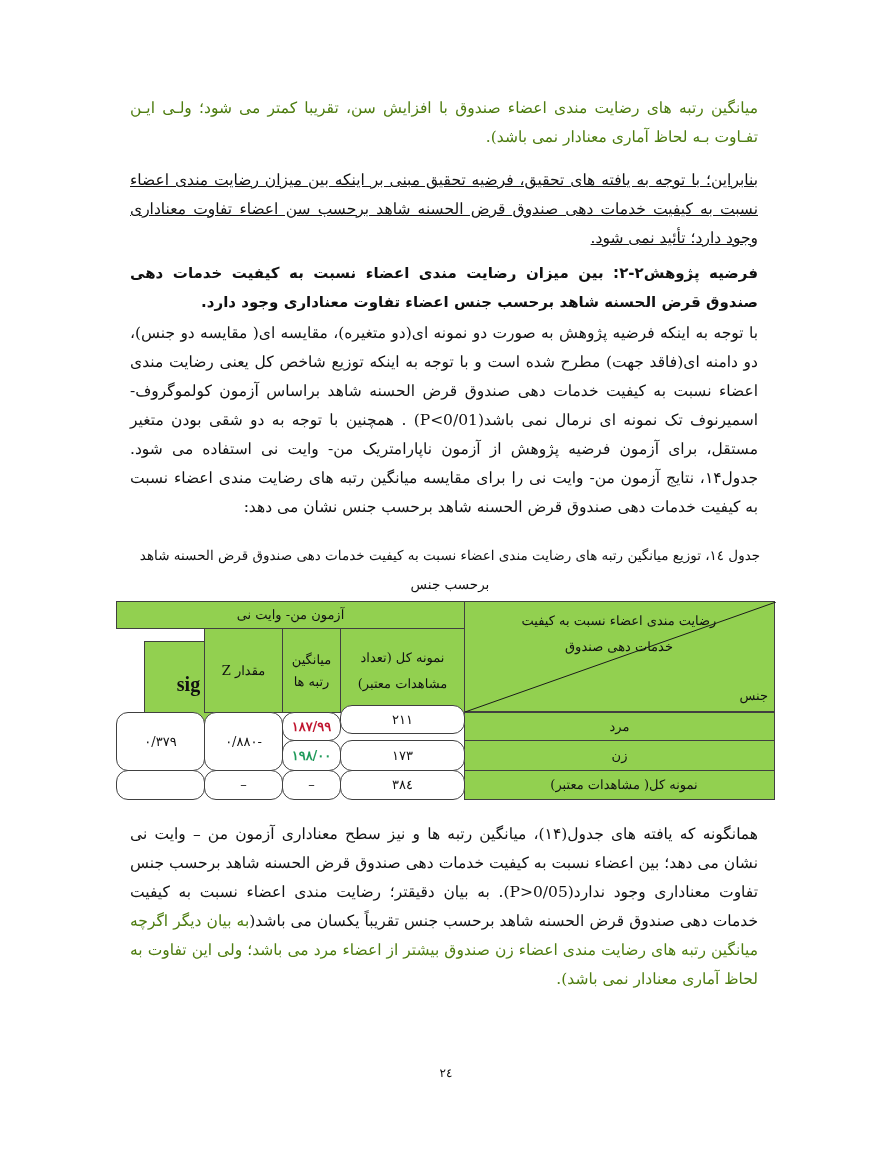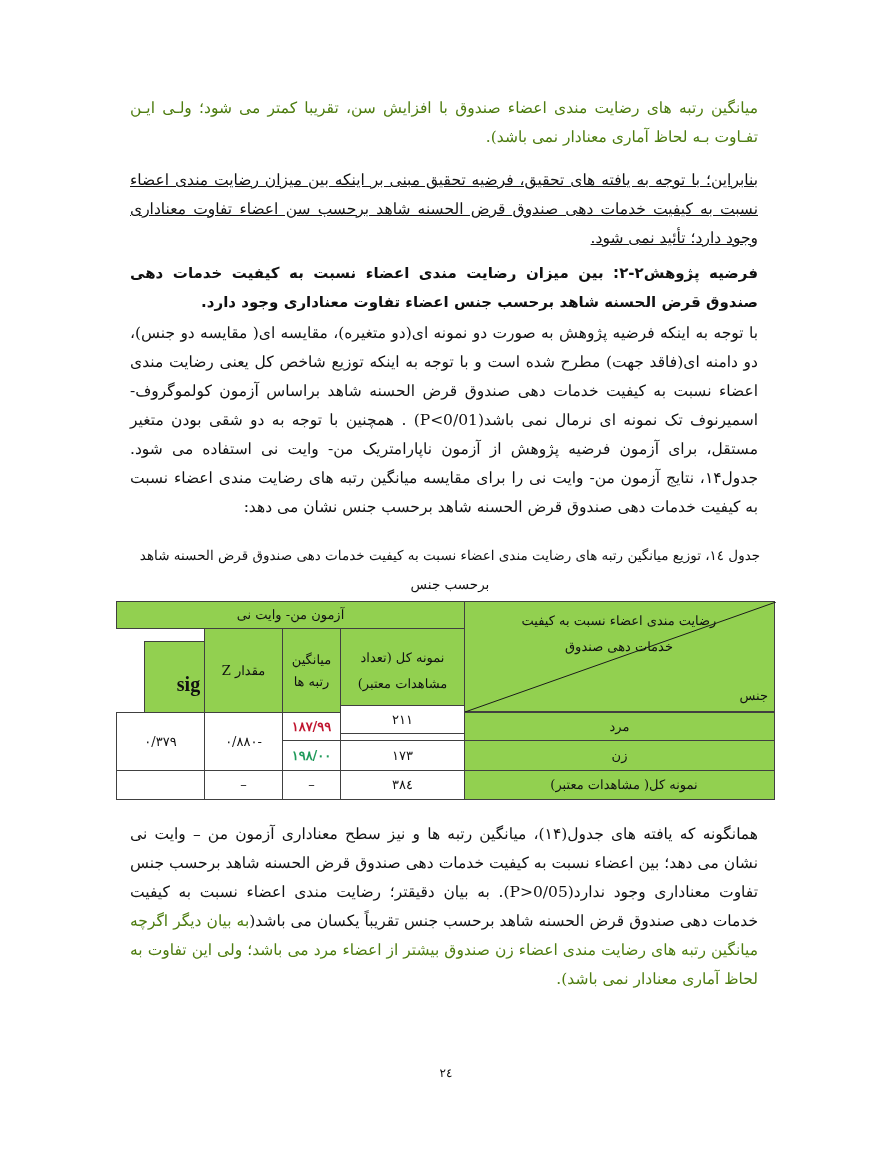--- a/index.html
+++ b/index.html
@@ -10,21 +10,21 @@
           font-size: 15.5px; line-height: 29px; text-align-last: right; }
   .blue { color: #4d7c0f; }
   .bold { font-weight: bold; font-family: "DejaVu Sans", "Liberation Sans", sans-serif; font-size: 15px; }
   .caption { position: absolute; left: 120px; width: 660px; direction: rtl; text-align: center;
              font-size: 13.5px; line-height: 29px; }
   .tbl { position: absolute; left: 116px; top: 601px; width: 659px; height: 199px; }
   .cell { position: absolute; box-sizing: border-box; border: 1px solid #404040;
           display: flex; align-items: center; justify-content: center; text-align: center;
           direction: rtl; font-size: 13px; line-height: 22px; }
   .g { background: #92d050; }
-  .w { background: #ffffff; }
+  .w { background: #ffffff; border-radius: 12px; }
   .red { color: #c0152f; font-weight: bold; }
   .green { color: #1f9a5a; font-weight: bold; text-align: center; }
   .pg { position: absolute; left: 0; width: 892px; top: 1066px; text-align: center; font-size: 12px; direction: rtl; }
   .latin { direction: ltr; unicode-bidi: embed; font-family: "Liberation Serif", serif; }
 </style>
 </head>
 <body>
 
 <div class="page">
 

